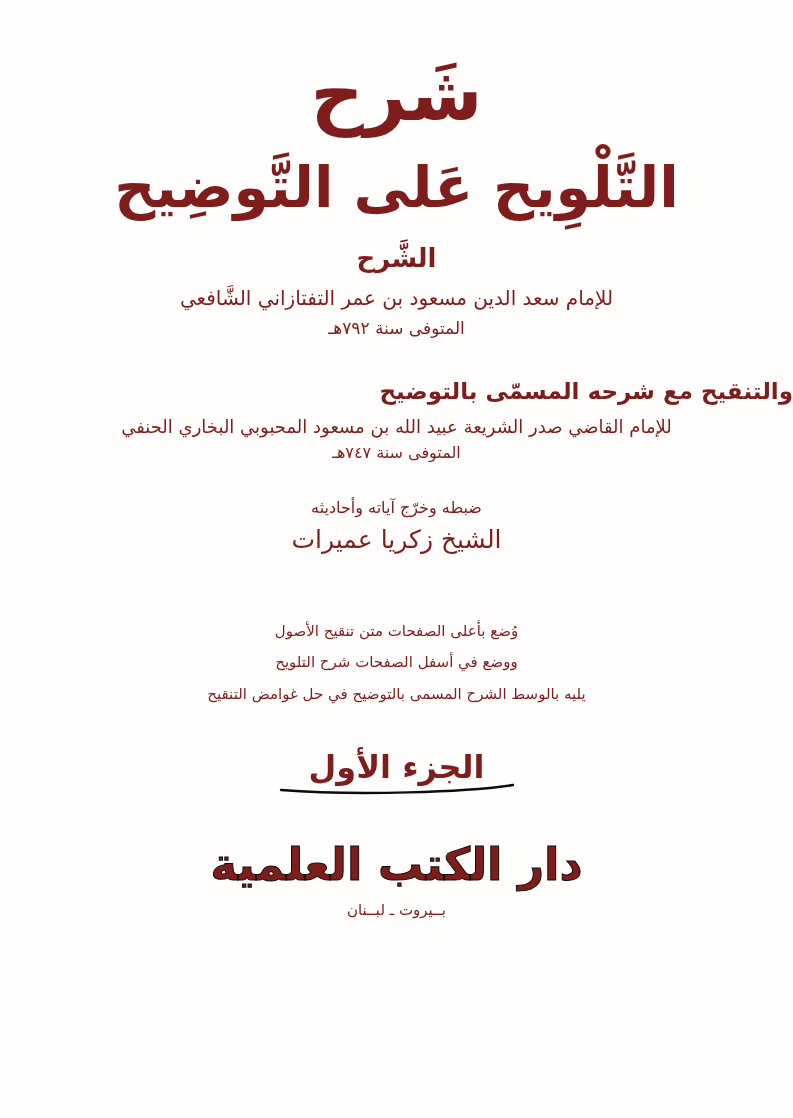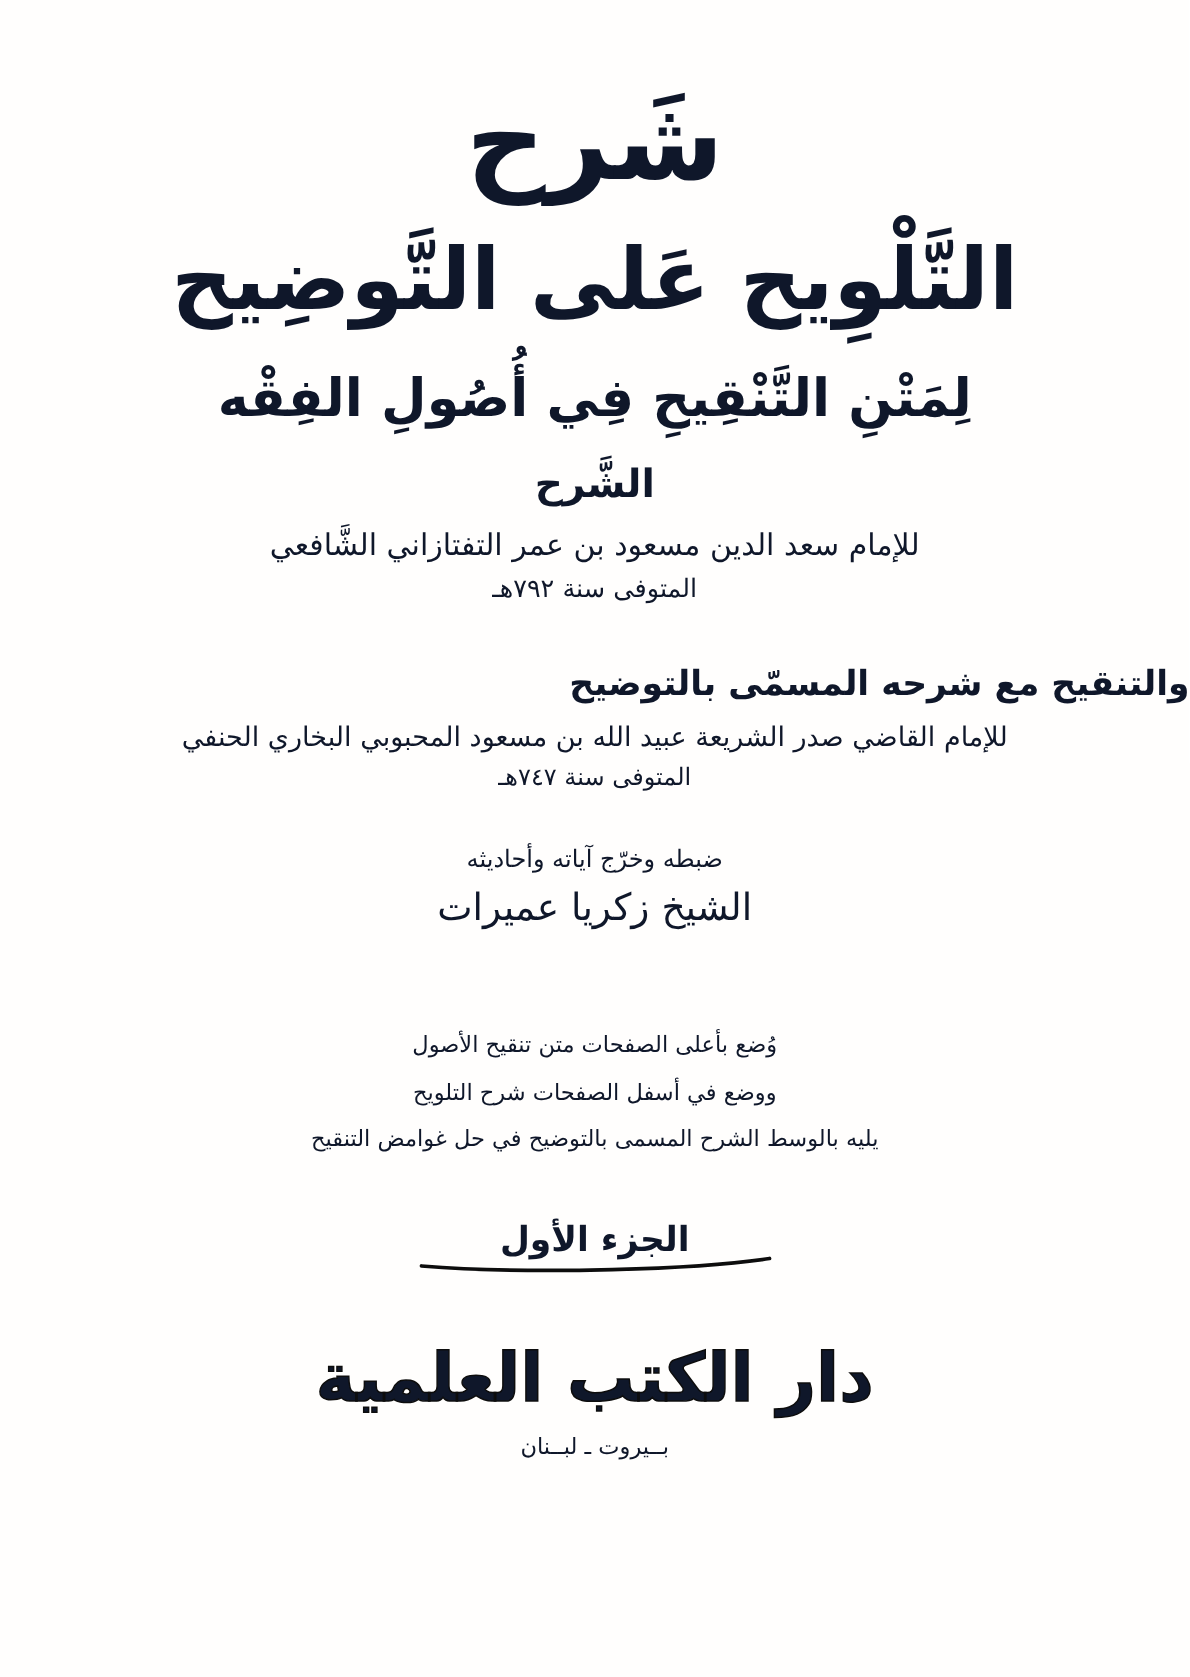--- a/index.html
+++ b/index.html
@@ -4,21 +4,21 @@
 <style>
   html, body { margin: 0; padding: 0; background: #ffffff; }
   .page {
     position: relative;
     width: 793px;
     height: 1118px;
     margin: 0 auto;
     background: #fffefd;
     direction: rtl;
     text-align: center;
-    color: #0f172a;
+    color: #7f1d1d;
     font-family: "DejaVu Sans", sans-serif;
     overflow: hidden;
   }
   .kicker {
     padding-top: 48px;
     font-size: 74px;
     font-weight: bold;
     line-height: 1.25;
   }
   .main-title {
@@ -40,21 +40,21 @@
   }
   .author-line { margin-top: 13px; font-size: 20px; }
   .death-line  { margin-top: 8px;  font-size: 17px; }
   .matn-note   { margin-top: 40px; font-size: 23px; font-weight: bold; text-align: right; }
   .author-line-2 { margin-top: 12px; font-size: 18px; }
   .death-line-2  { margin-top: 6px;  font-size: 16px; }
   .editor-role { margin-top: 36px; font-size: 16px; }
   .editor-name { margin-top: 8px;  font-size: 25px; font-weight: normal; }
   .layout-note { margin-top: 62px; font-size: 15px; line-height: 2.1; }
   .volume-wrap { margin-top: 38px; }
-  .volume { font-size: 23px; font-weight: bold; }
+  .volume { font-size: 32px; font-weight: bold; }
   .volume-swash { display: block; margin: -4px auto 0 auto; }
   .publisher-block { margin-top: 40px; }
   .publisher-name {
     font-size: 45px;
     font-weight: 900;
     letter-spacing: 1px;
     -webkit-text-stroke: 1px #0d0d0d;
   }
   .publisher-location {
     margin-top: 10px;
@@ -64,21 +64,20 @@
 </style>
 </head>
 <body>
 
 <div class="page">
 
   <div class="kicker">شَرح</div>
 
   <div class="main-title">التَّلْوِيح عَلى التَّوضِيح</div>
 
-  <div class="sub-title">لِمَتْنِ التَّنْقِيحِ فِي أُصُولِ الفِقْه</div>
 
   <div class="section-label">الشَّرح</div>
 
   <div class="author-line">للإمام سعد الدين مسعود بن عمر التفتازاني الشَّافعي</div>
 
   <div class="death-line">المتوفى سنة ٧٩٢هـ</div>
 
   <div class="matn-note">والتنقيح مع شرحه المسمّى بالتوضيح</div>
 
   <div class="author-line-2">للإمام القاضي صدر الشريعة عبيد الله بن مسعود المحبوبي البخاري الحنفي</div>

